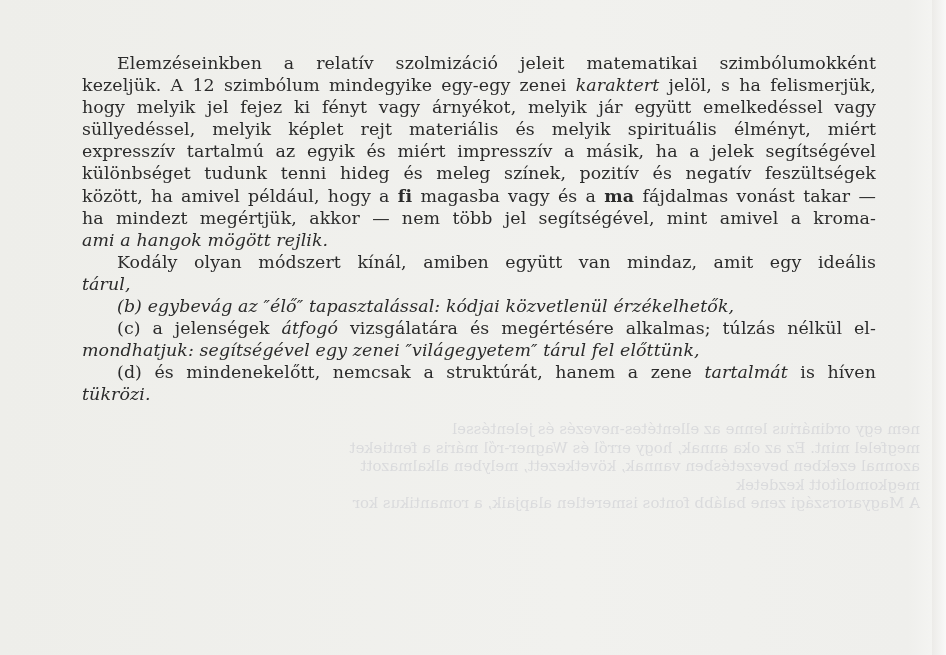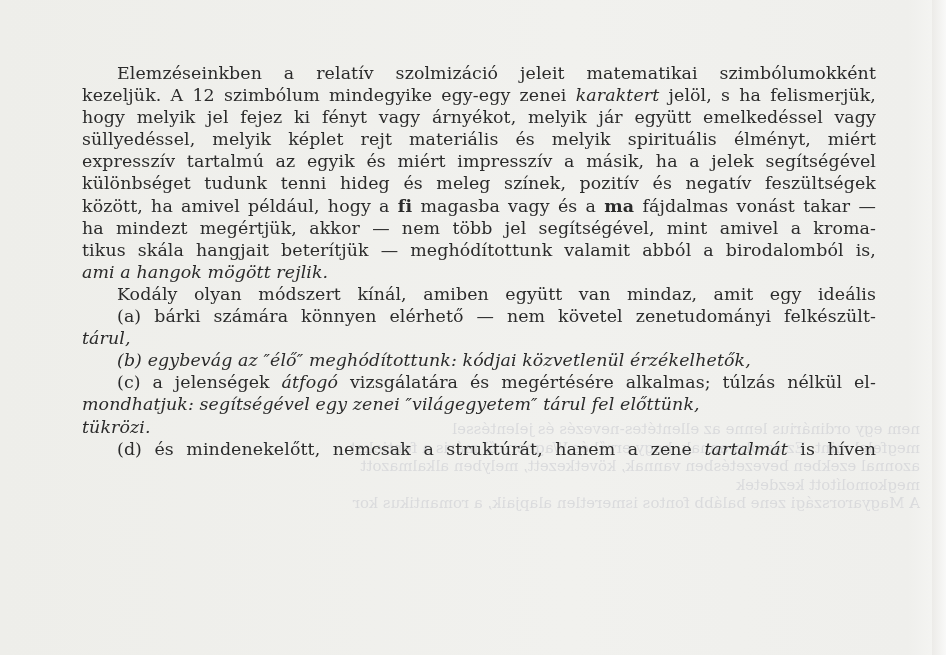--- a/index.html
+++ b/index.html
@@ -12,21 +12,21 @@
   }
   .page {
     position: absolute; left: 0; top: 0; width: 946px; height: 655px;
     background: linear-gradient(90deg, #eeeeea 0%, #f1f1ee 60%, #efefec 96%, #f7f7f5 100%);
   }
   .edge {
     position: absolute; right: 0; top: 0; width: 14px; height: 655px;
     background: linear-gradient(90deg, #ecebe8, #f9f9f8);
   }
   .text {
-    position: absolute; left: 82px; top: 62px; width: 794px;
+    position: absolute; left: 82px; top: 52px; width: 794px;
     font-size: 17.4px; line-height: 22.1px;
     letter-spacing: 0.1px;
   }
   .line { white-space: nowrap; display: block; text-align: justify; text-align-last: justify; }
   .line.last { text-align-last: left; font-style: italic; }
   .indent { padding-left: 35px; }
   i { }
   b { font-weight: bold; }
   .bleed {
     position: absolute; left: 320px; top: 420px; width: 600px;
@@ -53,29 +53,27 @@
   <div class="text">
 
     <span class="line indent">Elemzéseinkben a relatív szolmizáció jeleit matematikai szimbólumokként</span>
     <span class="line"><span>kezeljük. A 12 szimbólum mindegyike egy-egy zenei </span><i>karaktert</i><span> jelöl, s ha felismerjük,</span></span>
     <span class="line">hogy melyik jel fejez ki fényt vagy árnyékot, melyik jár együtt emelkedéssel vagy</span>
     <span class="line">süllyedéssel, melyik képlet rejt materiális és melyik spirituális élményt, miért</span>
     <span class="line">expresszív tartalmú az egyik és miért impresszív a másik, ha a jelek segítségével</span>
     <span class="line">különbséget tudunk tenni hideg és meleg színek, pozitív és negatív feszültségek</span>
     <span class="line"><span>között, ha amivel például, hogy a </span><b>fi</b><span> magasba vagy és a </span><b>ma</b><span> fájdalmas vonást takar —</span></span>
     <span class="line">ha mindezt megértjük, akkor — nem több jel segítségével, mint amivel a kroma-</span>
-    <span class="line">tikus skála hangjait beterítjük — meghódítottunk valamit abból a birodalomból is,</span>
     <span class="line last">ami a hangok mögött rejlik.</span>
 
     <span class="line indent">Kodály olyan módszert kínál, amiben együtt van mindaz, amit egy ideális</span>
 
-    <span class="line indent"><span>(a)</span> <span>bárki számára könnyen elérhető — nem követel zenetudományi felkészült-</span></span>
     <span class="line last">tárul,</span>
 
-    <span class="line indent last"><span>(b)</span> <span>egybevág az ″élő″ meghódítottunk: kódjai közvetlenül érzékelhetők,</span></span>
+    <span class="line indent last"><span>(b)</span> <span>egybevág az ″élő″ tapasztalással: kódjai közvetlenül érzékelhetők,</span></span>
 
     <span class="line indent"><span>(c)</span> <span>a jelenségek </span><i>átfogó</i><span> vizsgálatára és megértésére alkalmas; túlzás nélkül el-</span></span>
     <span class="line last">mondhatjuk: segítségével egy zenei ″világegyetem″ tárul fel előttünk,</span>
 
+    <span class="line indent"><span>(d)</span> <span>és mindenekelőtt, nemcsak a struktúrát, hanem a zene </span><i>tartalmát</i><span> is híven</span></span>
     <span class="line last">tükrözi.</span>
-    <span class="line indent"><span>(d)</span> <span>és mindenekelőtt, nemcsak a struktúrát, hanem a zene </span><i>tartalmát</i><span> is híven</span></span>
   </div>
 </div>
 
 </body></html>

